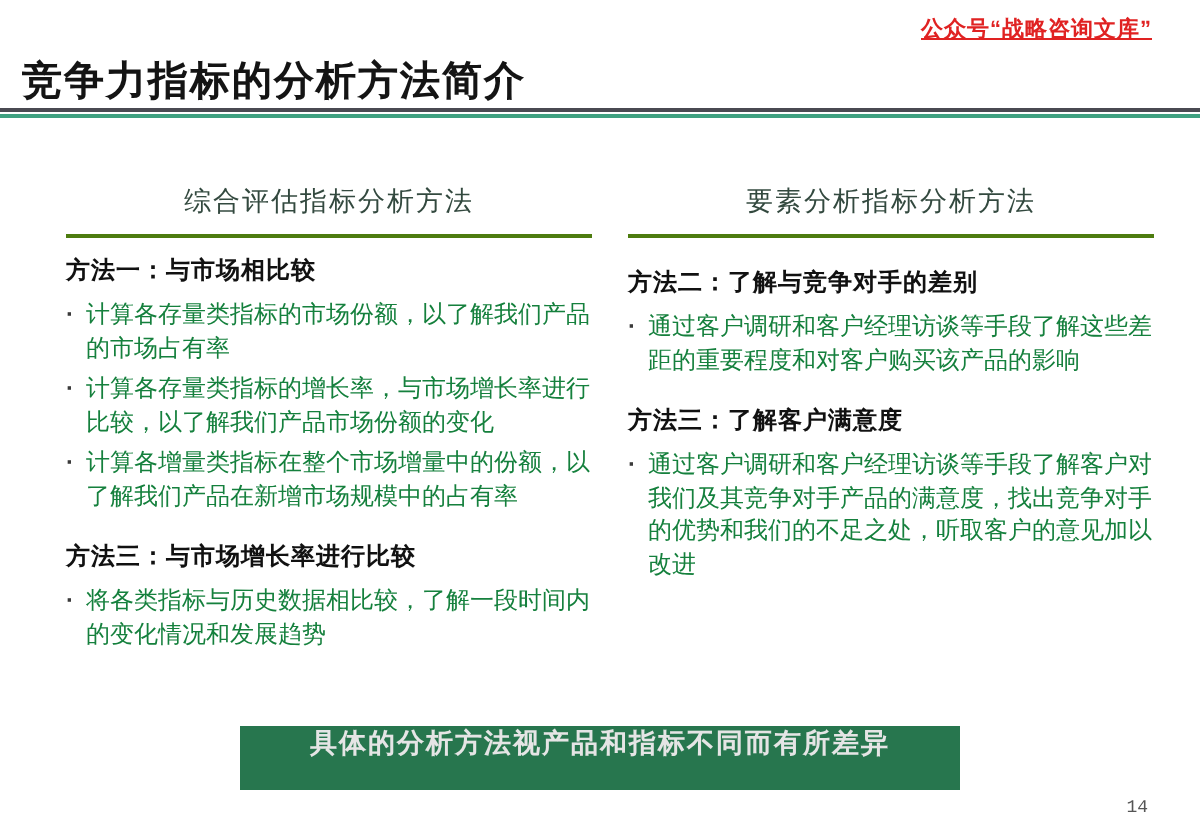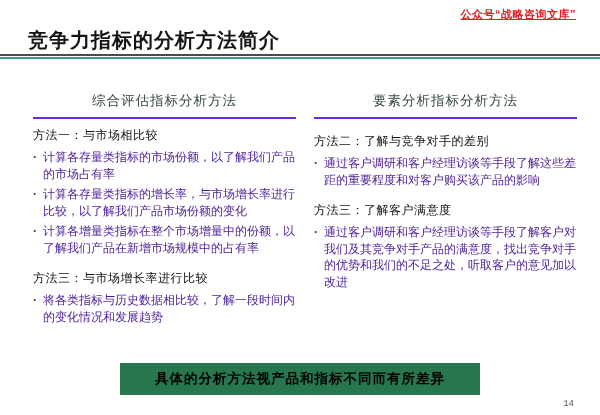--- a/index.html
+++ b/index.html
@@ -18,21 +18,21 @@
     right: 24px;
     font-size: 11px;
     font-weight: bold;
     color: #e02222;
     letter-spacing: 0.5px;
     text-decoration: underline;
   }
   .page-title {
     position: absolute;
     top: 27px;
-    left: 28px;
+    left: 11px;
     margin: 0;
     font-size: 20px;
     font-weight: bold;
     color: #141414;
     letter-spacing: 1px;
   }
   .title-rule { position: absolute; top: 54px; left: 0; width: 600px; }
   .title-rule .rule-dark  { height: 2px; background: #4a4a52; }
   .title-rule .rule-green { height: 2px; background: #3fa080; margin-top: 1px; }
 
@@ -43,57 +43,56 @@
     width: 544px;
     display: flex;
     gap: 18px;
   }
   .col { flex: 1 1 0; min-width: 0; }
   .col-header {
     text-align: center;
     font-size: 13.5px;
     color: #33493f;
     padding-bottom: 7px;
-    border-bottom: 2px solid #6d28d9;
+    border-bottom: 2px solid #4d7c0f;
     letter-spacing: 1px;
   }
   .method-heading {
     font-size: 12px;
-    font-weight: normal;
+    font-weight: bold;
     color: #111111;
     margin: 8px 0 5px 0;
     letter-spacing: 0.5px;
   }
   .method.gap .method-heading { margin-top: 14px; }
   .bullet {
     display: flex;
     font-size: 12px;
     line-height: 16.5px;
-    color: #4c1d95;
+    color: #15803d;
     margin-bottom: 4px;
   }
   .bullet::before {
     content: "\00B7";
     font-weight: bold;
     flex: 0 0 auto;
     margin-right: 6px;
     color: #3a3a3a;
   }
   .footer-banner {
     position: absolute;
     left: 120px;
     top: 363px;
     width: 360px;
     height: 32px;
     background: #27764e;
-    color: #000000;
+    color: #e5e5e5;
     font-size: 13.5px;
     font-weight: bold;
     display: flex;
-    align-items: center;
     justify-content: center;
     letter-spacing: 1px;
     z-index: 3;
   }
   .page-num {
     position: absolute;
     right: 26px;
     bottom: 6px;
     font-size: 9px;
     color: #555555;

